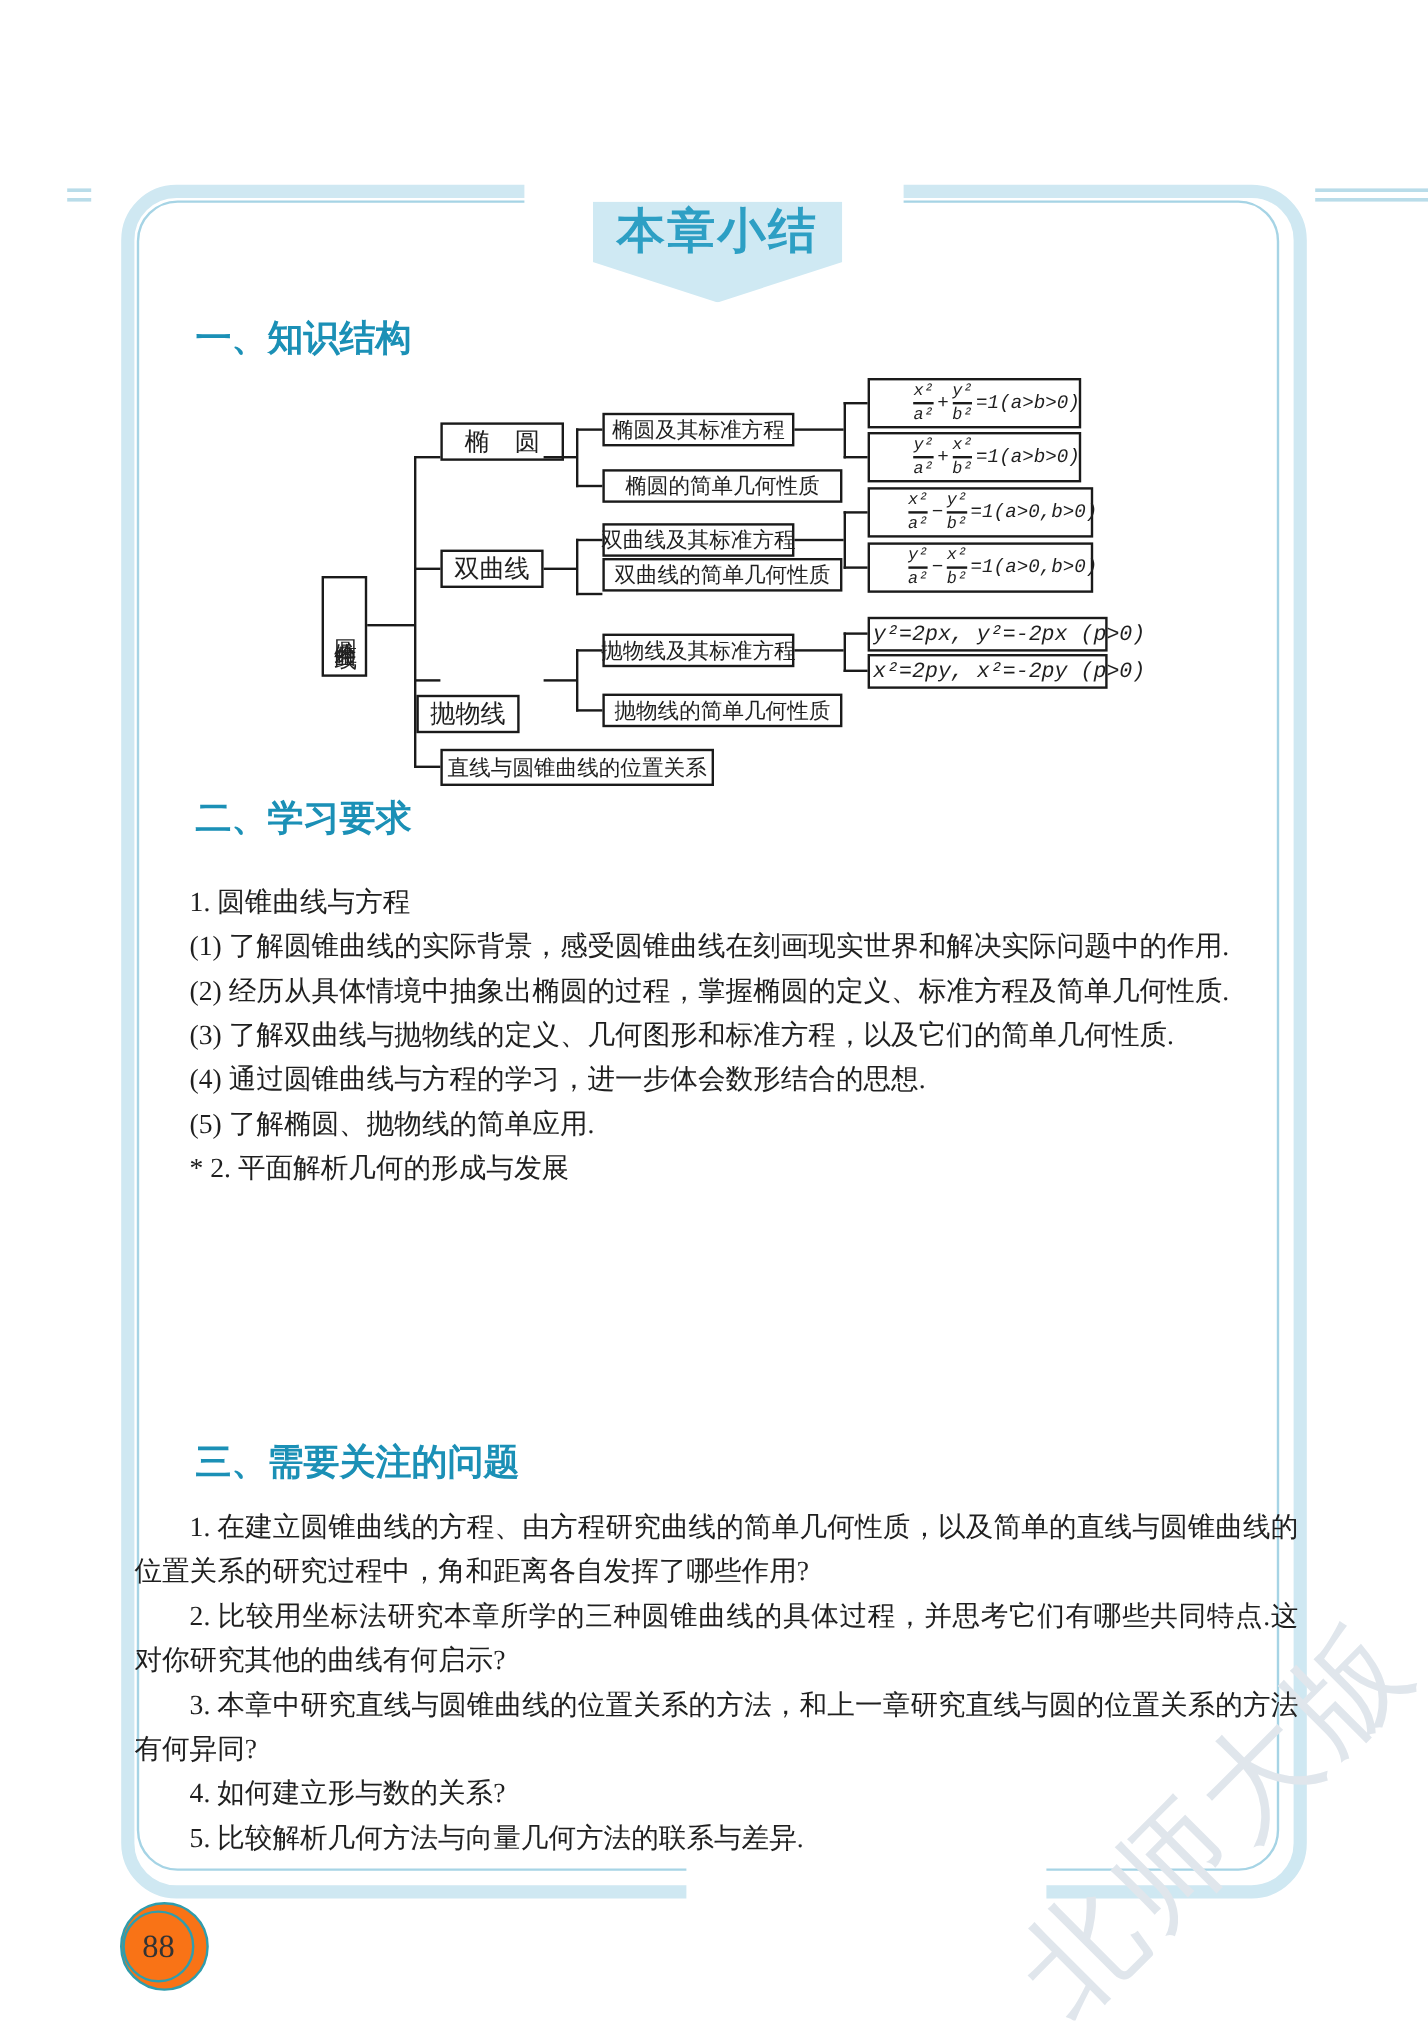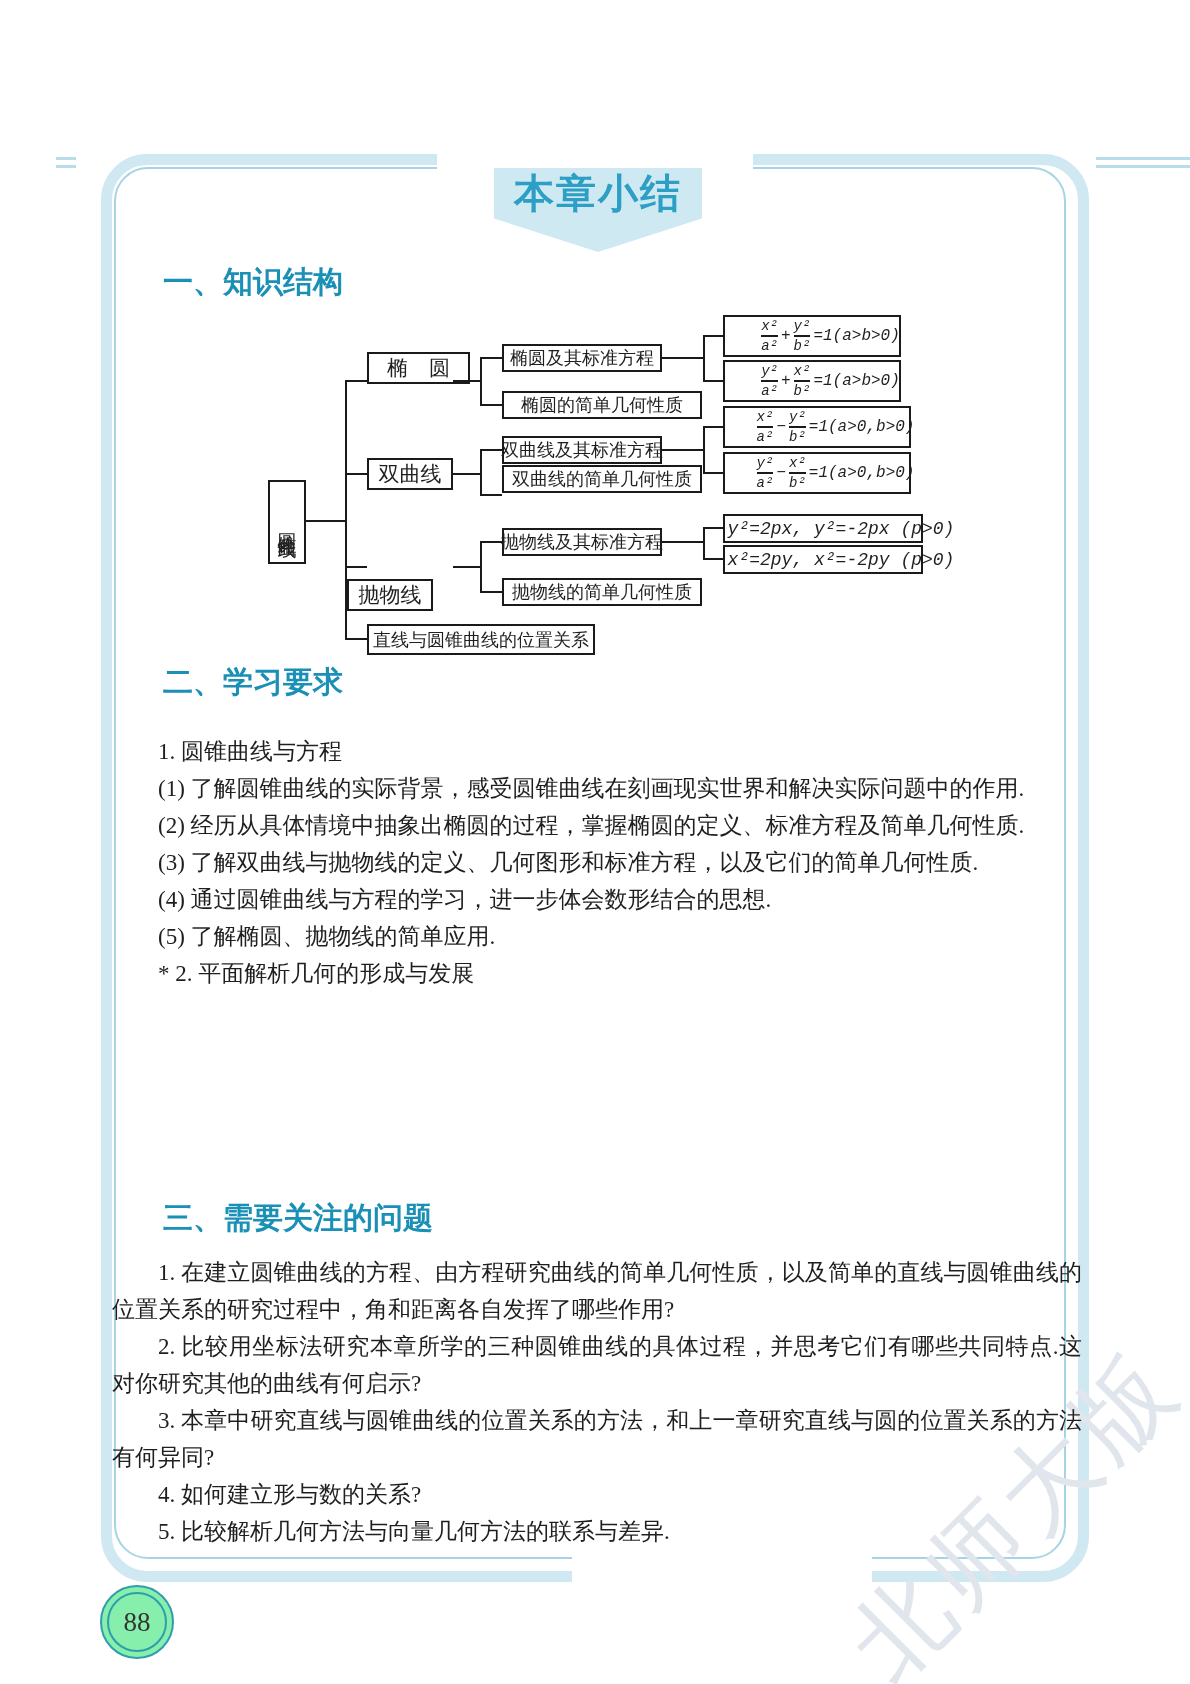--- a/index.html
+++ b/index.html
@@ -37,21 +37,21 @@
   .frac .bar{width:100%;height:2px;background:#1a1a1a;margin:2px 0;}
   .fop{margin:0 2px;font-size:16px;}
   .frhs{font-size:16px;margin-left:2px;}
 
   
   .textblock{position:absolute;width:970px;text-align:justify;font-size:23px;line-height:37px;}
   .textblock p{margin:0;text-indent:2em;}
 
   
   .pagenum-outer{position:absolute;left:100px;top:1585px;width:70px;height:70px;
-        border:2px solid #2f9dad;border-radius:50%;display:flex;align-items:center;justify-content:center;background:#86efac;}
+        border:2px solid #2f9dad;border-radius:50%;display:flex;align-items:center;background:#f97316;}
   .pagenum-inner{width:56px;height:56px;border:2px solid #2f9dad;border-radius:50%;
         display:flex;align-items:center;justify-content:center;font-size:27px;color:#333;}
 
   .watermark{position:absolute;left:800px;top:1455px;width:430px;height:120px;line-height:120px;
         text-align:center;font-size:96px;letter-spacing:8px;color:#e0e6ec;white-space:nowrap;
         transform:rotate(-45deg);font-family:"Liberation Sans","DejaVu Sans",sans-serif;}
 </style>
 </head>
 <body>
 

